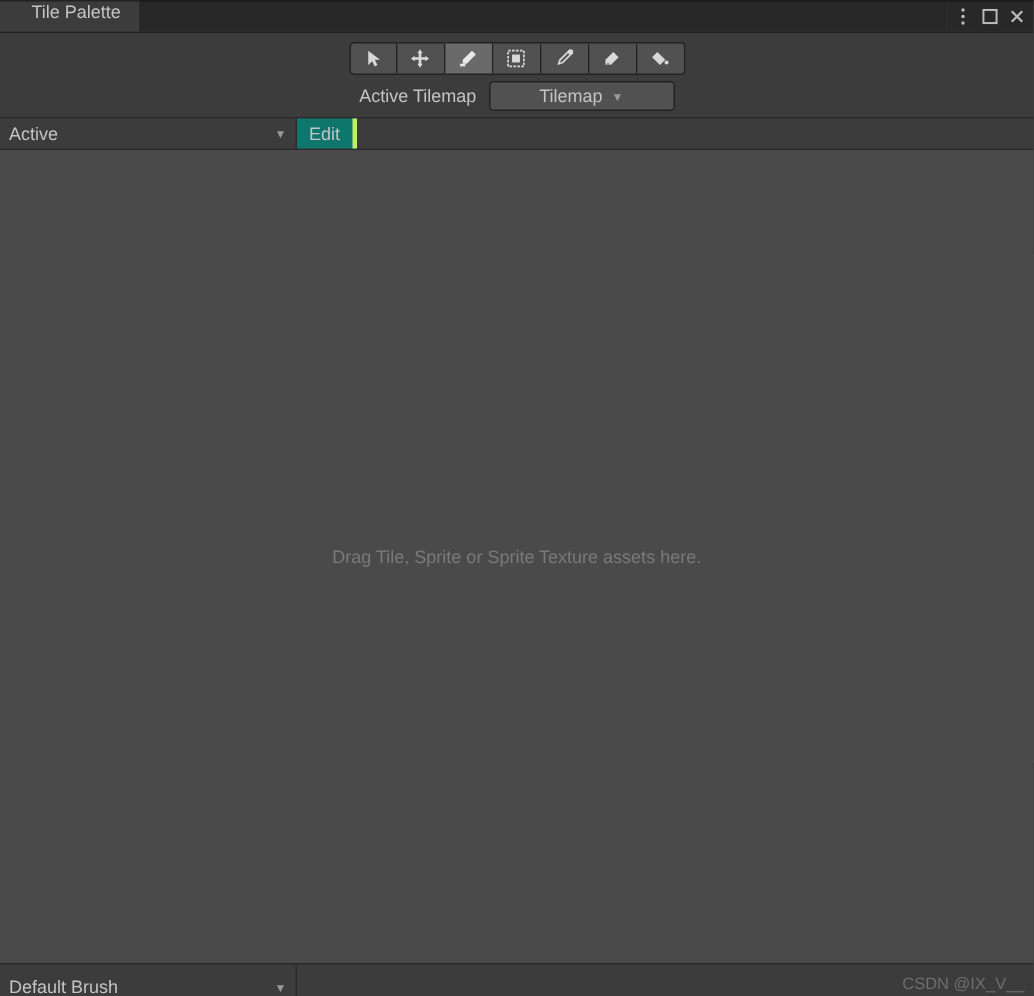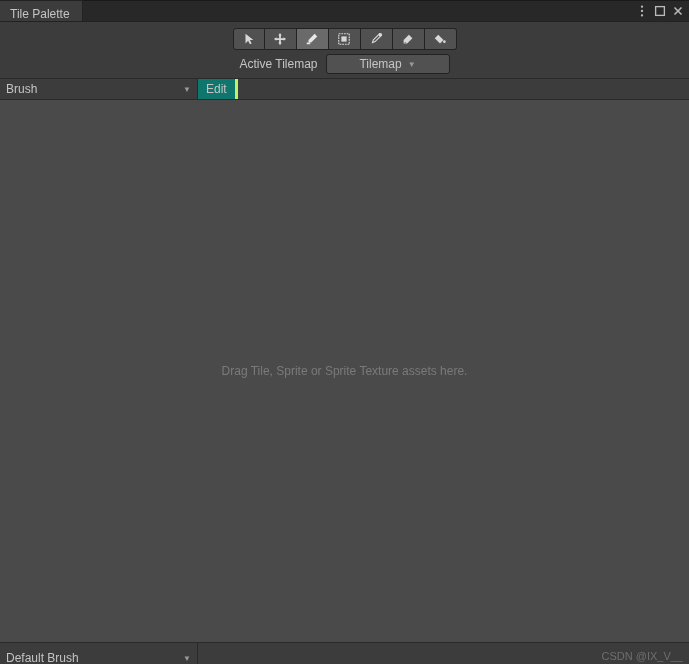--- a/index.html
+++ b/index.html
@@ -17,22 +17,22 @@
   .titlebar {
     height: 22px;
     background: #383838;
     display: flex;
     align-items: stretch;
     border-bottom: 1px solid #222;
   }
   .tab {
     background: #3c3c3c;
     display: flex;
-    align-items: flex-end;
-    padding: 0 12px 0 10px;
+    align-items: flex-start;
+    padding: 0 12px 0 21px;
     border-right: 1px solid #222;
     border-top: 1px solid #222;
   }
   .titlebar-spacer { flex: 1; background: #282828; border-top: 1px solid #191919;}
   .titlebar-icons {
     display: flex;
     align-items: center;
     gap: 4px;
     padding: 0 4px;
     background: #282828;
@@ -237,21 +237,21 @@
     <span>Active Tilemap</span>
     <div class="dropdown tilemap-dd">
       <span>Tilemap</span>
       <span class="dd-arrow">▼</span>
     </div>
   </div>
 </div>
 
 <div class="subbar">
   <div class="palette-dd">
-    <span>Brush</span>
+    <span>Active</span>
     <span class="dd-arrow">▼</span>
   </div>
   <div class="sub-btn">
     <span>Edit</span>
   </div>
   <div class="subbar-spacer"></div>
 </div>
 
 <div class="canvas">
   <span class="canvas-hint">Drag Tile, Sprite or Sprite Texture assets here.</span>

